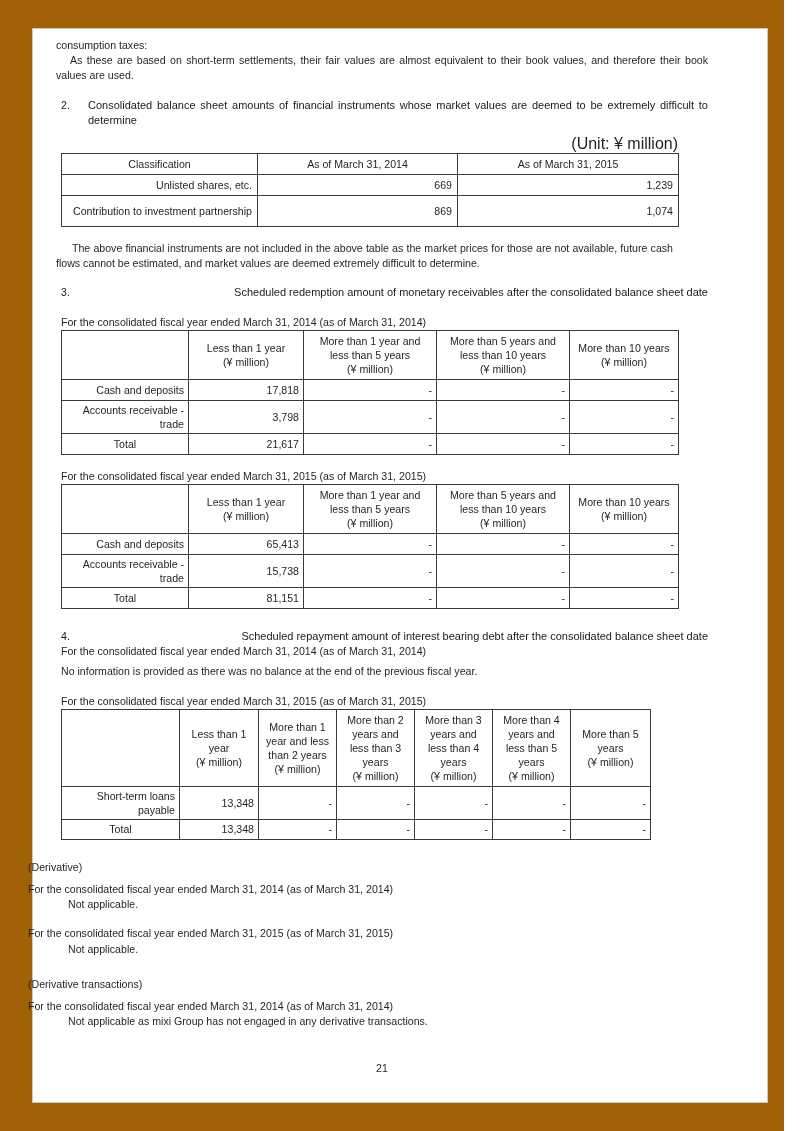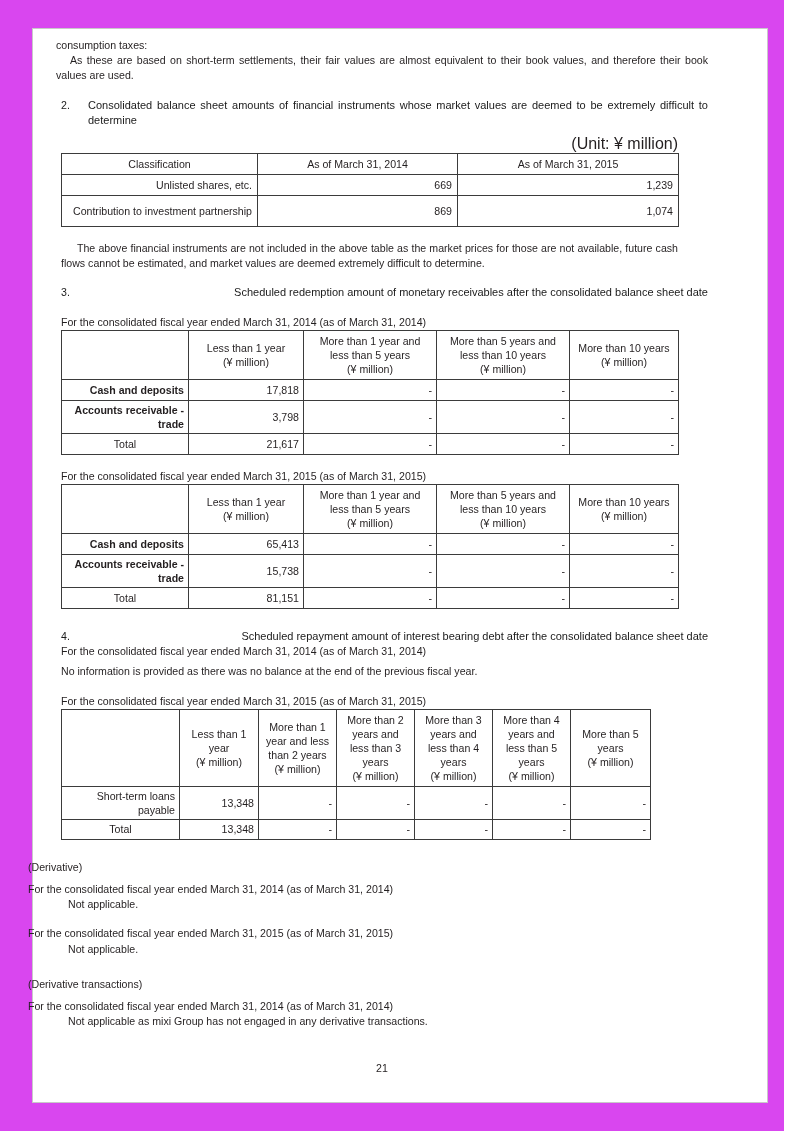--- a/index.html
+++ b/index.html
@@ -10,21 +10,21 @@
     background: #ffffff;
     font-family: "Liberation Sans", sans-serif;
     color: #1a1a1a;
     position: relative;
     overflow: hidden;
   }
   .page {
     position: absolute;
     left: 0; top: 0;
     width: 784px; height: 1131px;
-    background: #d946ef;
+    background: #a16207;
   }
   .frame {
     position: absolute;
     left: 32px; top: 28px;
     width: 736px; height: 1075px;
     border: 1px solid #c9c9c9;
     background: #ffffff;
   }
   .content {
     position: absolute;
@@ -90,21 +90,21 @@
   
   table.t2 { width: 617px; }
   table.t2 col.c1 { width: 127px; }
   table.t2 col.c2 { width: 115px; }
   table.t2 col.c3 { width: 133px; }
   table.t2 col.c4 { width: 133px; }
   table.t2 col.c5 { width: 109px; }
   table.t2 thead td { height: 44px; padding: 3px 4px; }
   table.t2 tbody td { height: 21px; }
   table.t2 tbody tr.two td { height: 26px; }
-  table.t2 td.lf { padding-left: 4px; font-weight: bold; }
+  table.t2 td.lf { padding-left: 4px; }
 
   
   table.t4 { width: 589px; }
   table.t4 col.c1 { width: 118px; }
   table.t4 col.c2 { width: 79px; }
   table.t4 col.c3 { width: 78px; }
   table.t4 col.c4 { width: 78px; }
   table.t4 col.c5 { width: 78px; }
   table.t4 col.c6 { width: 78px; }
   table.t4 col.c7 { width: 80px; }
@@ -167,21 +167,21 @@
         <tr class="r2">
           <td class="lf vtop">Contribution to investment partnership</td>
           <td class="rt">869</td>
           <td class="rt">1,074</td>
         </tr>
       </tbody>
     </table>
 
     <div class="spacer-md"></div>
 
-    <div class="p just" style="text-indent:16px; margin-left:5px; width:617px;">The above financial instruments are not included in the above table as the market prices for those are not available, future cash flows cannot be estimated, and market values are deemed extremely difficult to determine.</div>
+    <div class="p just" style="text-indent:16px; width:617px;">The above financial instruments are not included in the above table as the market prices for those are not available, future cash flows cannot be estimated, and market values are deemed extremely difficult to determine.</div>
 
     <div class="spacer-md"></div>
 
     <div class="numitem">
       <div class="num">3.</div>
       <div class="txt nojust">Scheduled redemption amount of monetary receivables after the consolidated balance sheet date</div>
     </div>
 
     <div class="spacer-md"></div>
 

